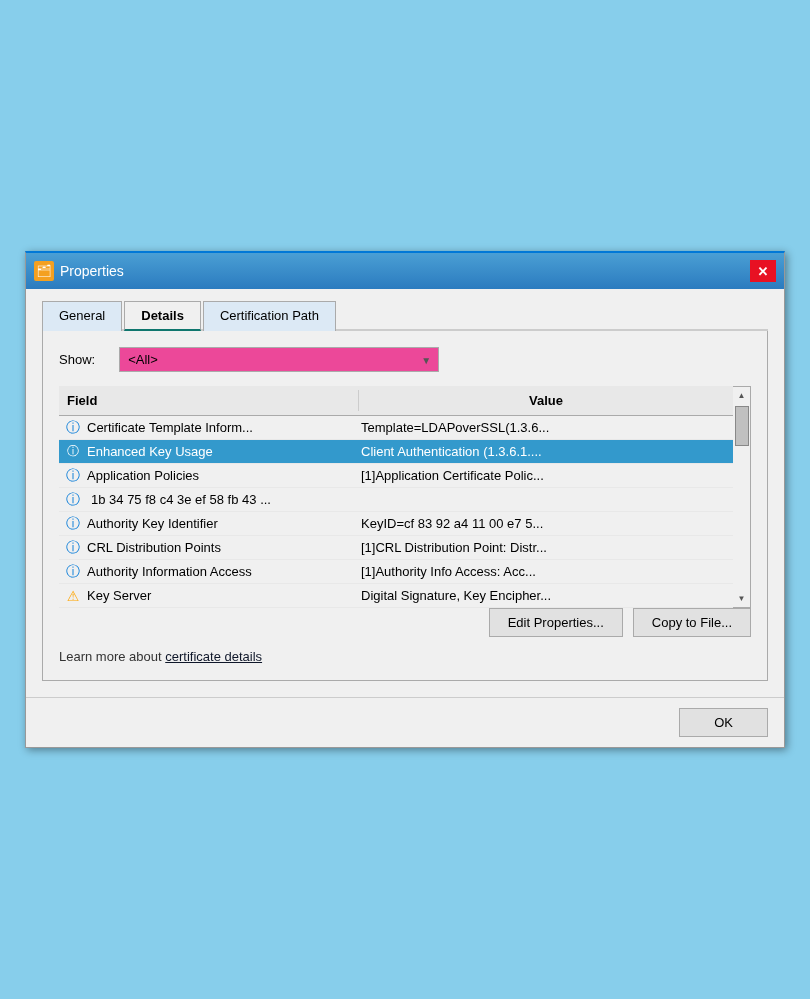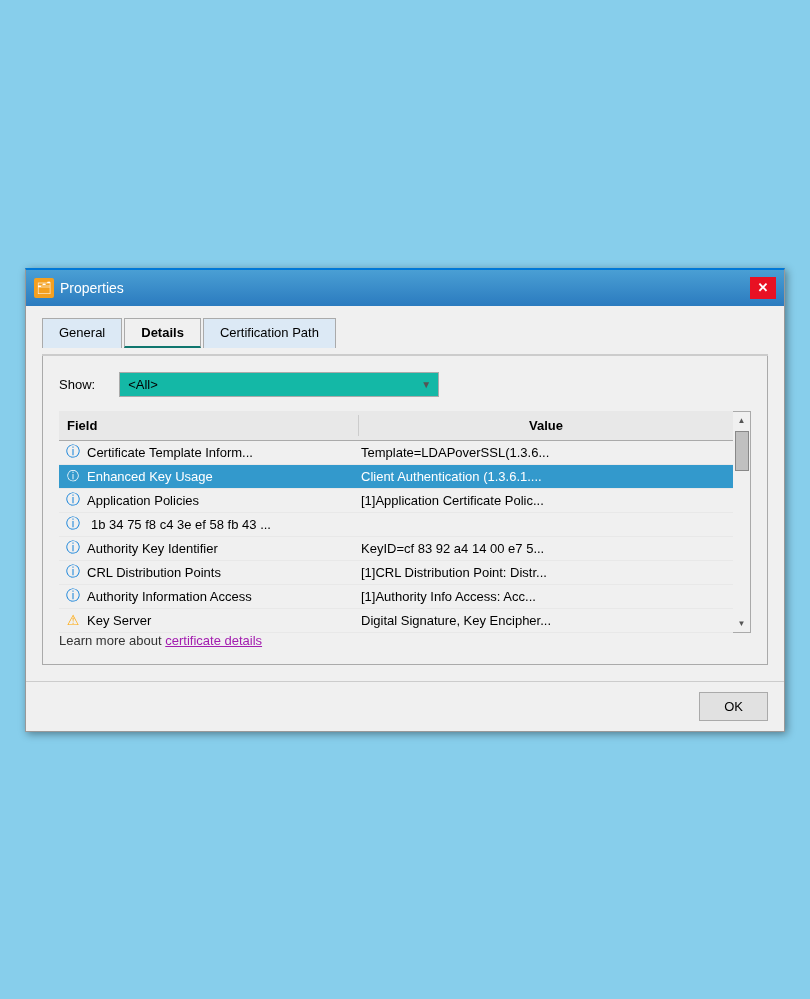--- a/index.html
+++ b/index.html
@@ -61,21 +61,21 @@
       font-weight: bold;
     }
     .content {
       padding: 10px 16px 16px 16px;
     }
     .tabs {
       display: flex;
       gap: 2px;
       margin-bottom: 0;
       border-bottom: 2px solid #ccc;
-      padding-bottom: 8px;
+      padding-bottom: 0;
     }
     .tab {
       padding: 6px 16px;
       background: #dce9f5;
       border: 1px solid #aaa;
       border-bottom: none;
       cursor: pointer;
       font-size: 13px;
       color: #000;
       position: relative;
@@ -97,21 +97,21 @@
       display: flex;
       align-items: center;
       gap: 24px;
       margin-bottom: 14px;
     }
     .show-label {
       font-size: 13px;
     }
     .show-select {
       border: 1px solid #aaa;
-      background: #14b8a6;
+      background: #ec4899;
       padding: 4px 24px 4px 8px;
       font-size: 13px;
       width: 320px;
       appearance: none;
       -webkit-appearance: none;
       cursor: pointer;
       position: relative;
     }
     .select-wrapper {
       position: relative;
@@ -215,36 +215,36 @@
       padding: 6px 18px;
       font-size: 13px;
       cursor: pointer;
       color: #000;
     }
     .learn-more {
       font-size: 13px;
       color: #333;
     }
     .learn-more a {
-      color: #a21caf;
+      color: #0f172a;
       text-decoration: underline;
       cursor: pointer;
       text-align: right;
     }
     .ok-row {
       display: flex;
       justify-content: flex-end;
       padding: 10px 16px;
       background: #f0f0f0;
       border-top: 1px solid #ccc;
     }
     .ok-btn {
       background: #e1e1e1;
       border: 1px solid #aaa;
-      padding: 6px 24px;
+      padding: 6px 34px;
       font-size: 13px;
       cursor: pointer;
     }
     .icon-blue {
       color: #0078d7;
       font-size: 14px;
     }
     .icon-warning {
       color: #ffa500;
       font-size: 14px;
@@ -360,21 +360,21 @@
             </div>
 
             <div class="table-row">
               <div class="row-icon icon-blue">ⓘ</div>
               <div class="row-value">1b 34 75 f8 c4 3e ef 58 fb 43 ...</div>
             </div>
 
             <div class="table-row">
               <div class="row-icon icon-blue">ⓘ</div>
               <div class="row-field">Authority Key Identifier</div>
-              <div class="row-value">KeyID=cf 83 92 a4 14 00 e7 5...</div>
+              <div class="row-value">KeyID=cf 83 92 a4 11 00 e7 5...</div>
             </div>
 
             <div class="table-row">
               <div class="row-icon icon-blue">ⓘ</div>
               <div class="row-field">CRL Distribution Points</div>
               <div class="row-value">[1]CRL Distribution Point: Distr...</div>
             </div>
 
             <div class="table-row">
               <div class="row-icon icon-blue">ⓘ</div>
@@ -393,20 +393,24 @@
         <div class="scrollbar-side">
           <div class="scroll-arrow">▲</div>
           <div class="scroll-track">
             <div class="scroll-thumb"></div>
           </div>
           <div class="scroll-arrow">▼</div>
         </div>
       </div>
 
 
+      <div class="buttons-row">
+        <button class="btn">Edit Properties...</button>
+        <button class="btn">Copy to File...</button>
+      </div>
 
       <div class="learn-more">
         <span>Learn more about </span><a>certificate details</a>
       </div>
     </div>
   </div>
 
   <div class="ok-row">
     <button class="ok-btn">OK</button>
   </div>

